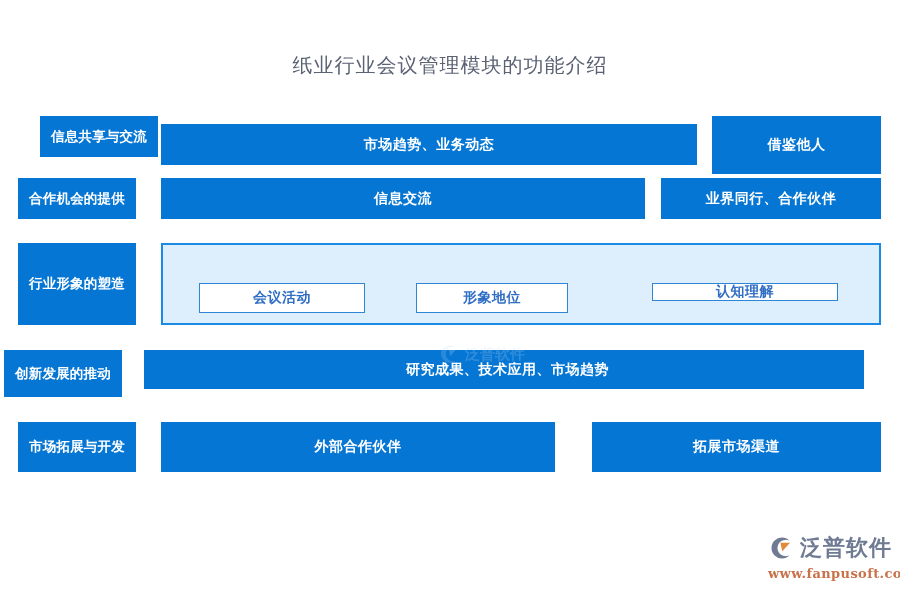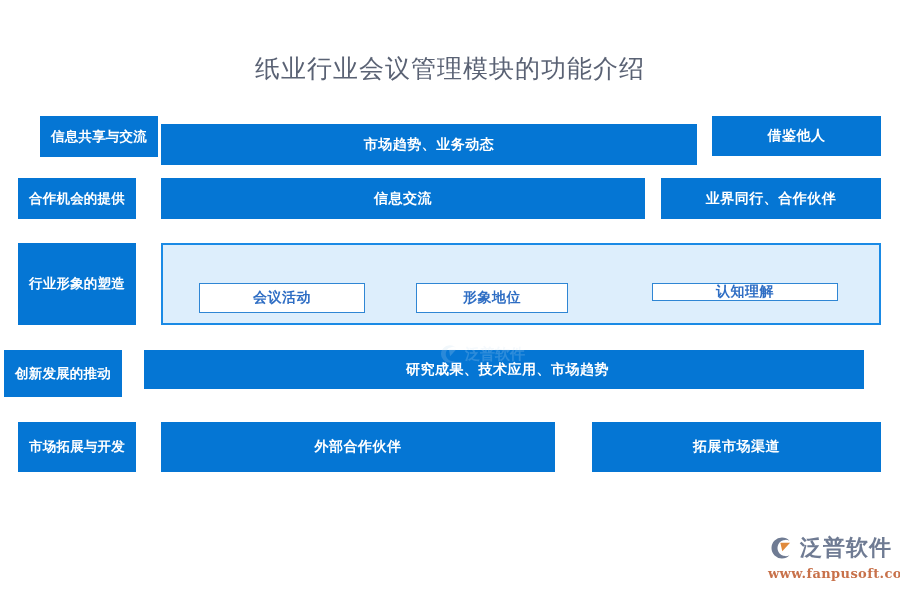--- a/index.html
+++ b/index.html
@@ -24,21 +24,21 @@
   }
 
   
   .page-title {
     position: absolute;
     left: 0;
     top: 52px;
     width: 900px;
     text-align: center;
     font-family: "DejaVu Serif", "Liberation Serif", serif;
-    font-size: 25px;
+    font-size: 20px;
     font-weight: 400;
     letter-spacing: 1px;
     color: #5a6274;
     white-space: nowrap;
   }
 
   
   .chip {
     position: absolute;
     background: #0576d4;
@@ -141,21 +141,21 @@
 <body>
 
 <div id="diagram-root">
 
   <div class="page-title">纸业行业会议管理模块的功能介绍</div>
 
   <div class="chip label" style="left:18px; top:116px; width:118px; height:41px;margin-left:22px;">信息共享与交流</div>
 
   <div class="chip" style="left:161px; top:116px; width:536px; height:41px;margin-top:8px;">市场趋势、业务动态</div>
 
-  <div class="chip" style="left:712px; top:116px; width:169px; height:40px;">借鉴他人</div>
+  <div class="chip" style="left:712px; top:116px; width:169px; height:58px;">借鉴他人</div>
 
   <div class="chip label" style="left:18px; top:178px; width:118px; height:41px;">合作机会的提供</div>
 
   <div class="chip" style="left:161px; top:178px; width:484px; height:41px;font-family:Liberation Mono, monospace;">信息交流</div>
 
   <div class="chip" style="left:661px; top:178px; width:220px; height:41px;">业界同行、合作伙伴</div>
 
   <div class="chip label" style="left:18px; top:243px; width:118px; height:82px;">行业形象的塑造</div>
 
   <div class="panel" style="left:161px; top:243px; width:720px; height:82px;">

